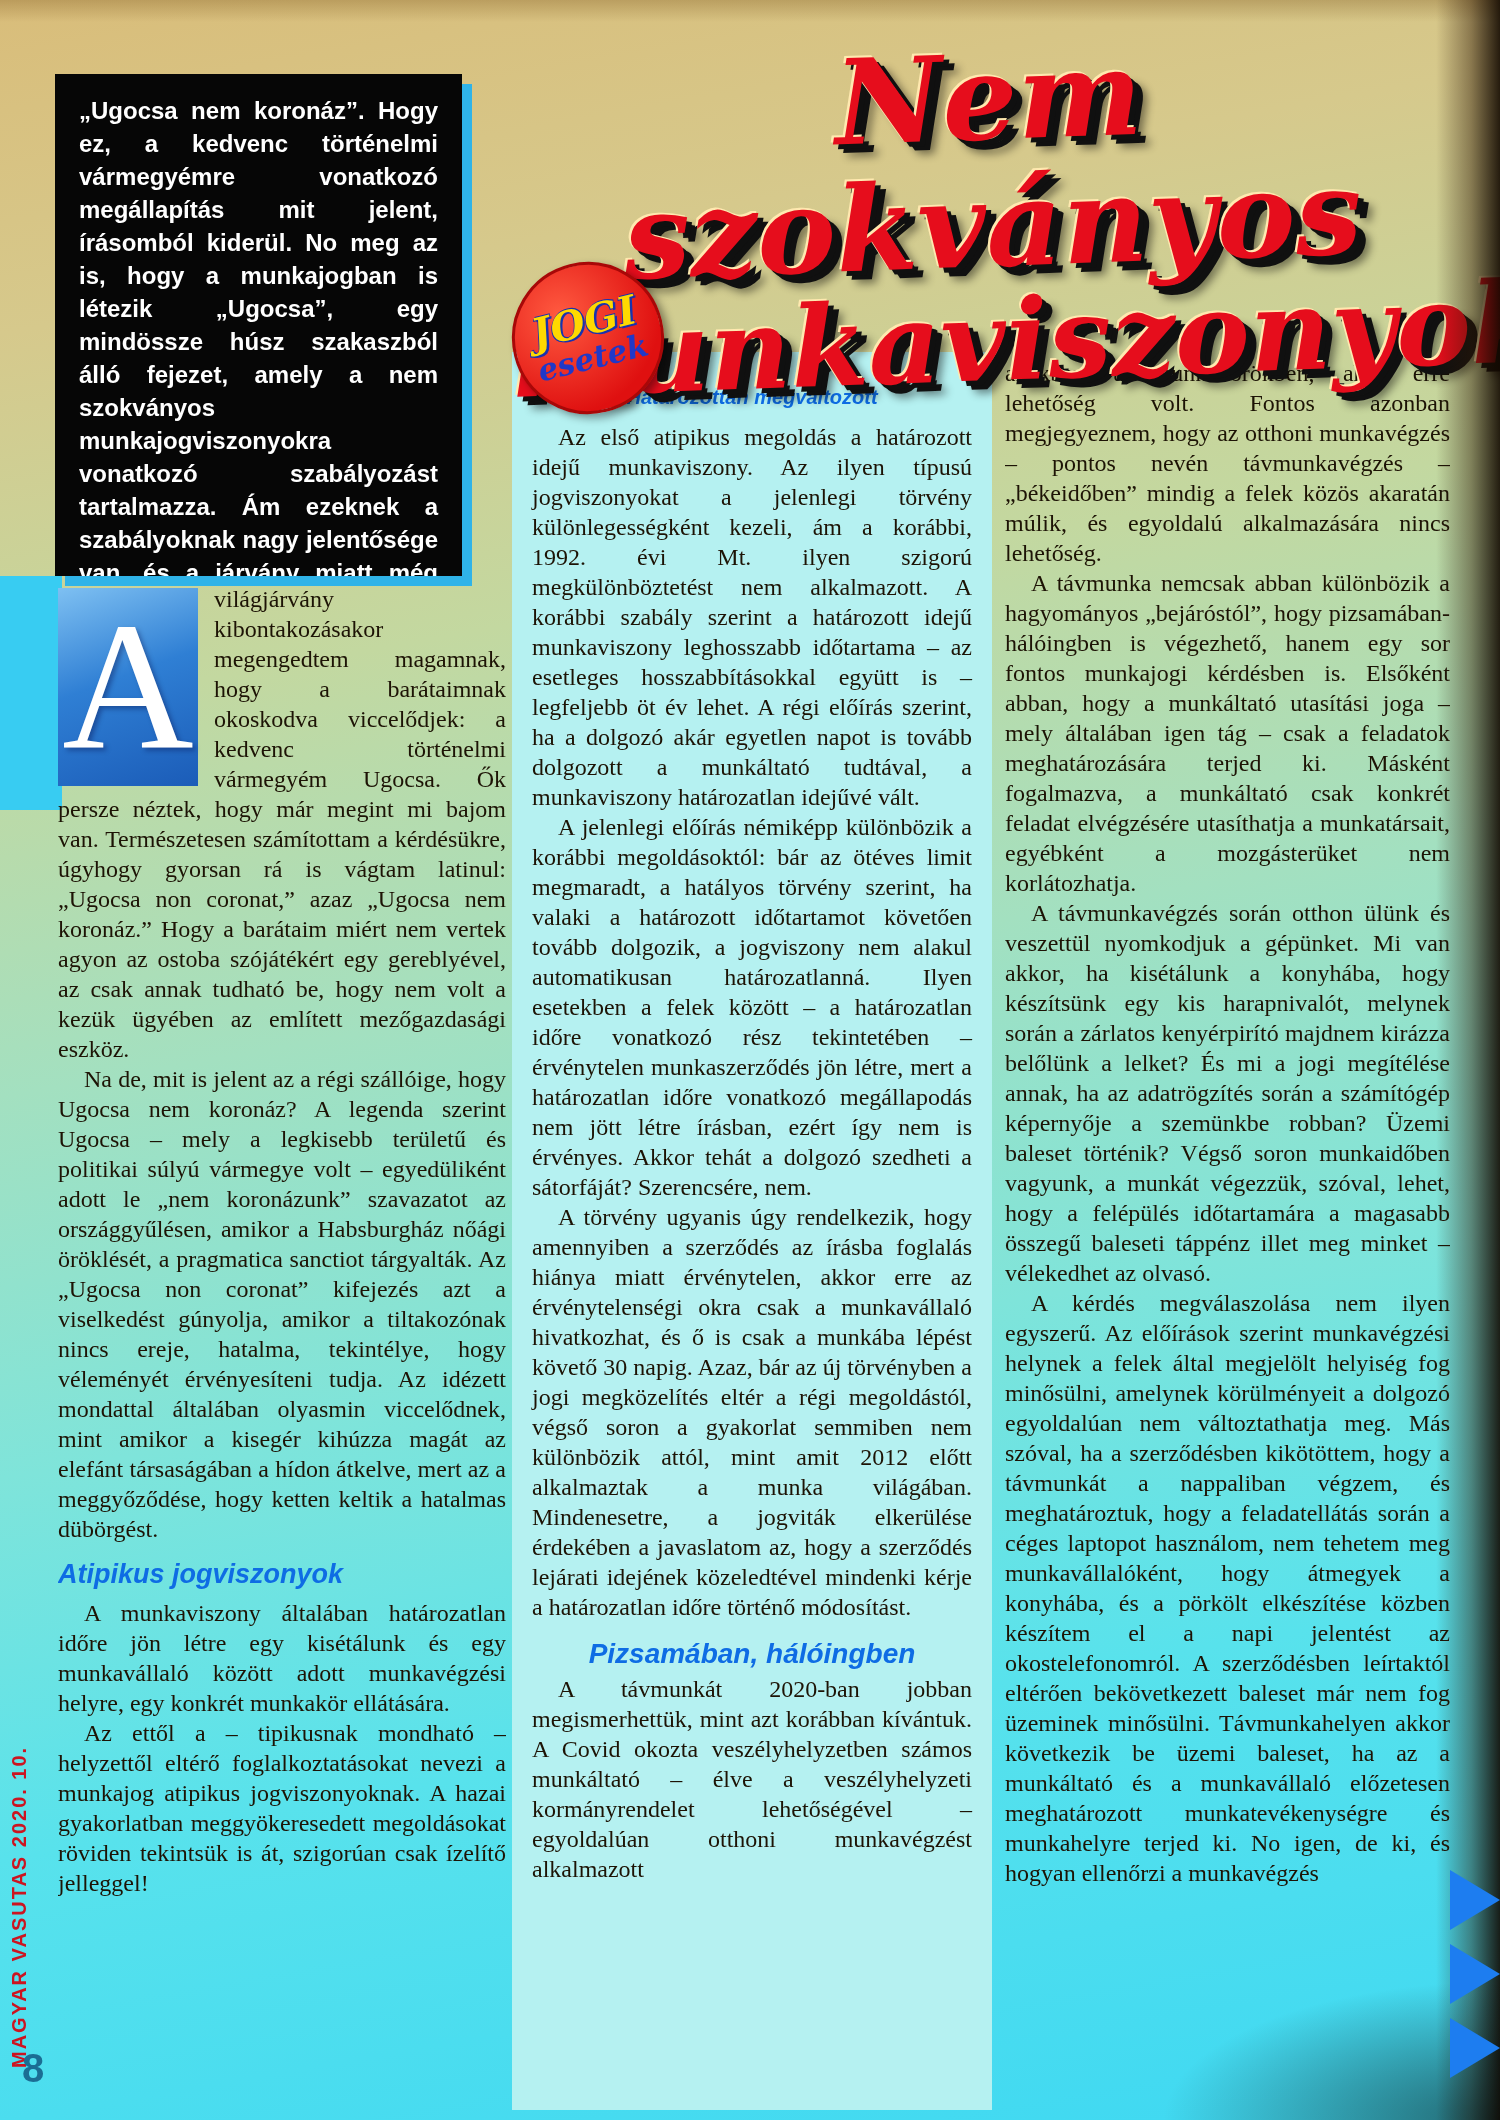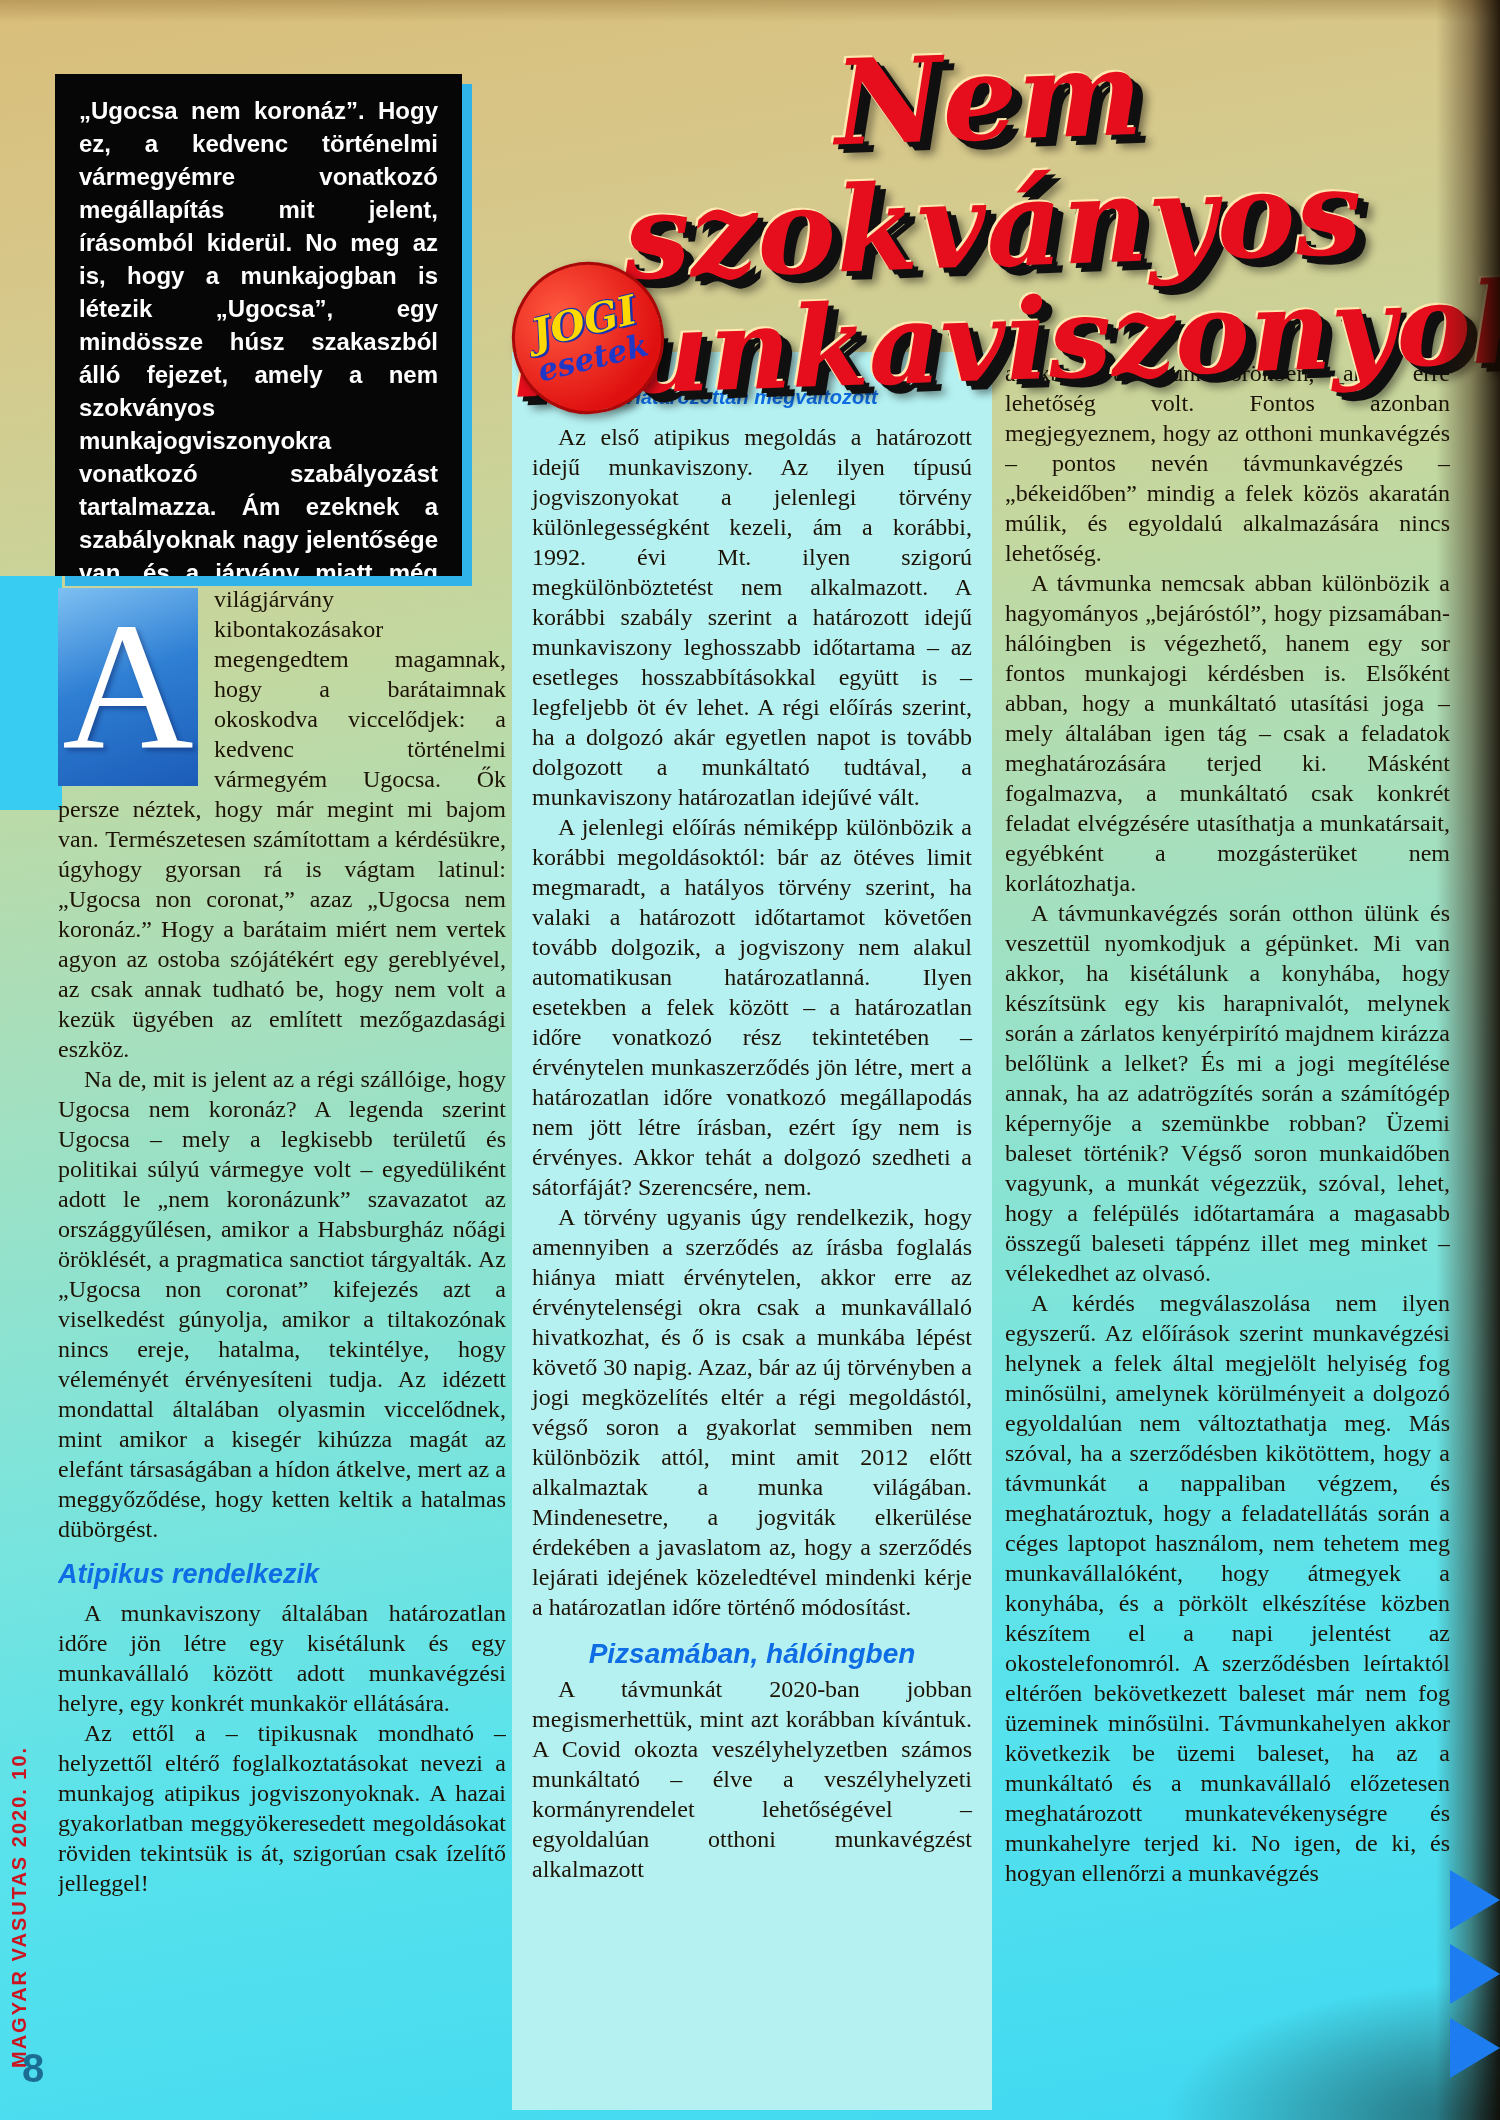--- a/index.html
+++ b/index.html
@@ -131,21 +131,21 @@
     <span class="badge-line2">esetek</span>
   </div>
 
   <div class="col-left">
     <p class="body-p">
       <span class="dropcap-box">
         <span class="dropcap-letter">A</span>
       </span><span>világjárvány kibontakozásakor megengedtem magamnak, hogy a barátaimnak okoskodva viccelődjek: a kedvenc történelmi vármegyém Ugocsa. Ők persze néztek, hogy már megint mi bajom van. Természetesen számítottam a kérdésükre, úgyhogy gyorsan rá is vágtam latinul: „Ugocsa non coronat,” azaz „Ugocsa nem koronáz.” Hogy a barátaim miért nem vertek agyon az ostoba szójátékért egy gereblyével, az csak annak tudható be, hogy nem volt a kezük ügyében az említett mezőgazdasági eszköz.</span>
     </p>
     <p class="body-p indent">Na de, mit is jelent az a régi szállóige, hogy Ugocsa nem koronáz? A legenda szerint Ugocsa – mely a legkisebb területű és politikai súlyú vármegye volt – egyedüliként adott le „nem koronázunk” szavazatot az országgyűlésen, amikor a Habsburgház nőági öröklését, a pragmatica sanctiot tárgyalták. Az „Ugocsa non coronat” kifejezés azt a viselkedést gúnyolja, amikor a tiltakozónak nincs ereje, hatalma, tekintélye, hogy véleményét érvényesíteni tudja. Az idézett mondattal általában olyasmin viccelődnek, mint amikor a kisegér kihúzza magát az elefánt társaságában a hídon átkelve, mert az a meggyőződése, hogy ketten keltik a hatalmas dübörgést.</p>
-    <h3 class="subhead">Atipikus rendelkezik</h3>
+    <h3 class="subhead">Atipikus jogviszonyok</h3>
     <p class="body-p indent">A munkaviszony általában határozatlan időre jön létre egy kisétálunk és egy munkavállaló között adott munkavégzési helyre, egy konkrét munkakör ellátására.</p>
     <p class="body-p indent">Az ettől a – tipikusnak mondható – helyzettől eltérő foglalkoztatásokat nevezi a munkajog atipikus jogviszonyoknak. A hazai gyakorlatban meggyökeresedett megoldásokat röviden tekintsük is át, szigorúan csak ízelítő jelleggel!</p>
   </div>
 
   <div class="col-middle">
     <h2 class="colhead">Határozottan megváltozott</h2>
     <p class="body-p indent">Az első atipikus megoldás a határozott idejű munkaviszony. Az ilyen típusú jogviszonyokat a jelenlegi törvény különlegességként kezeli, ám a korábbi, 1992. évi Mt. ilyen szigorú megkülönböztetést nem alkalmazott. A korábbi szabály szerint a határozott idejű munkaviszony leghosszabb időtartama – az esetleges hosszabbításokkal együtt is – legfeljebb öt év lehet. A régi előírás szerint, ha a dolgozó akár egyetlen napot is tovább dolgozott a munkáltató tudtával, a munkaviszony határozatlan idejűvé vált.</p>
     <p class="body-p indent">A jelenlegi előírás némiképp különbözik a korábbi megoldásoktól: bár az ötéves limit megmaradt, a hatályos törvény szerint, ha valaki a határozott időtartamot követően tovább dolgozik, a jogviszony nem alakul automatikusan határozatlanná. Ilyen esetekben a felek között – a határozatlan időre vonatkozó rész tekintetében – érvénytelen munkaszerződés jön létre, mert a határozatlan időre vonatkozó megállapodás nem jött létre írásban, ezért így nem is érvényes. Akkor tehát a dolgozó szedheti a sátorfáját? Szerencsére, nem.</p>
     <p class="body-p indent">A törvény ugyanis úgy rendelkezik, hogy amennyiben a szerződés az írásba foglalás hiánya miatt érvénytelen, akkor erre az érvénytelenségi okra csak a munkavállaló hivatkozhat, és ő is csak a munkába lépést követő 30 napig. Azaz, bár az új törvényben a jogi megközelítés eltér a régi megoldástól, végső soron a gyakorlat semmiben nem különbözik attól, mint amit 2012 előtt alkalmaztak a munka világában. Mindenesetre, a jogviták elkerülése érdekében a javaslatom az, hogy a szerződés lejárati idejének közeledtével mindenki kérje a határozatlan időre történő módosítást.</p>
     <h2 class="colhead colhead2">Pizsamában, hálóingben</h2>

